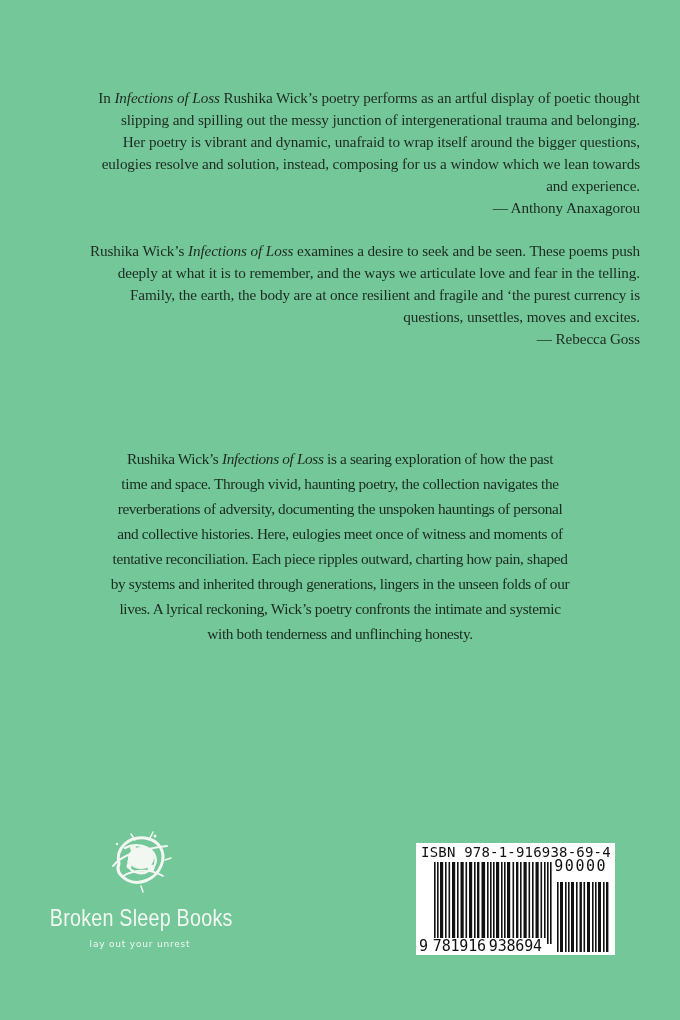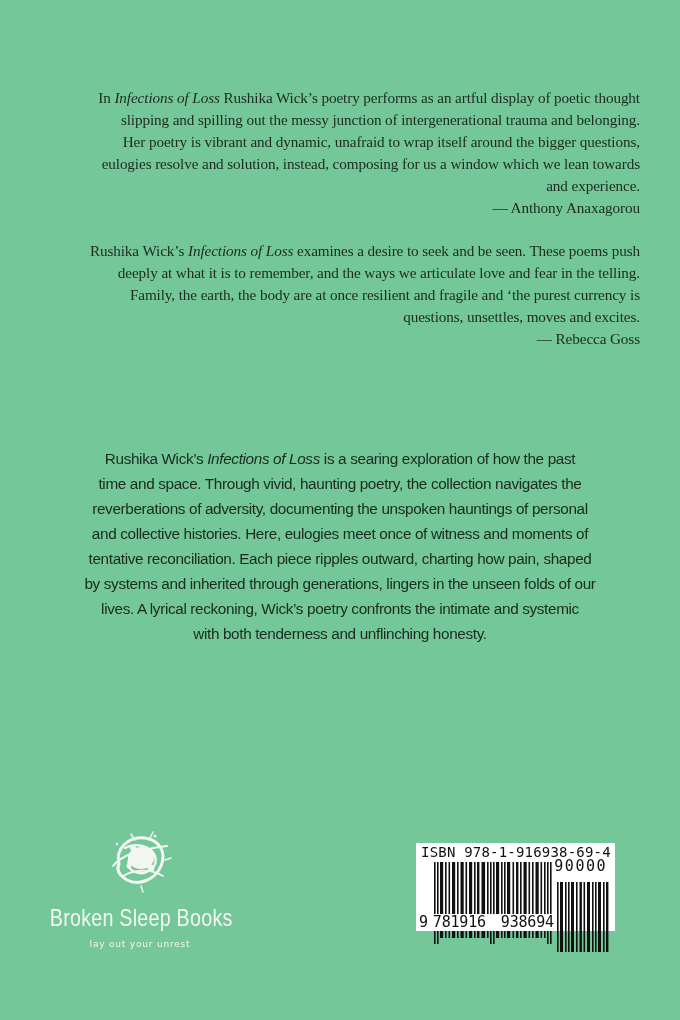--- a/index.html
+++ b/index.html
@@ -24,21 +24,21 @@
     .blurb-block .line { display: block; white-space: nowrap; }
     .blurb-block em { font-style: italic; }
     #quote1 { top: 87px; }
     #quote2 { top: 240px; }
     .main-desc {
       position: absolute;
       left: 40px;
       width: 600px;
       top: 446px;
       text-align: center;
-      font-family: Liberation Sans, sans-serif;
+      font-family: Liberation Serif, serif;
       font-size: 15.3px;
       line-height: 25px;
       letter-spacing: -0.35px;
       color: #1a2a1e;
     }
     .main-desc .line { display: block; white-space: nowrap; }
     .main-desc em { font-style: italic; }
 
     
     .publisher {
@@ -88,21 +88,21 @@
       color: #1d2a20;
       white-space: nowrap;
       letter-spacing: -0.2px;
       margin-top: 40px;
     }
     .barcode-box {
       position: absolute;
       left: 416px;
       top: 843px;
       width: 199px;
-      height: 88px;
+      height: 112px;
       background: #ffffff;
     }
     .isbn-text {
       position: absolute;
       left: 5px;
       top: 1px;
       font-family: "DejaVu Sans Mono", monospace;
       font-size: 14px;
       letter-spacing: 0.2px;
       color: #111;
@@ -137,21 +137,21 @@
       bottom: 0px;
       font-family: "DejaVu Sans Mono", monospace;
       font-size: 15px;
       color: #111;
       background: #fff;
       white-space: nowrap;
       letter-spacing: -0.2px;
       line-height: 17px;
     }
     .ean-digits .lead { margin-right: 5px; }
-    .ean-digits .group2 { margin-left: 15px; }
+    .ean-digits .group2 { margin-left: 3px; }
   </style>
 </head>
 <body>
 
 <div class="blurb-block" id="quote1">
   <span class="line"><span>In </span><em>Infections of Loss</em><span> Rushika Wick’s poetry performs as an artful display of poetic thought</span></span>
   <span class="line">slipping and spilling out the messy junction of intergenerational trauma and belonging.</span>
   <span class="line">Her poetry is vibrant and dynamic, unafraid to wrap itself around the bigger questions,</span>
   <span class="line">eulogies resolve and solution, instead, composing for us a window which we lean towards</span>
   <span class="line">and experience.</span>

